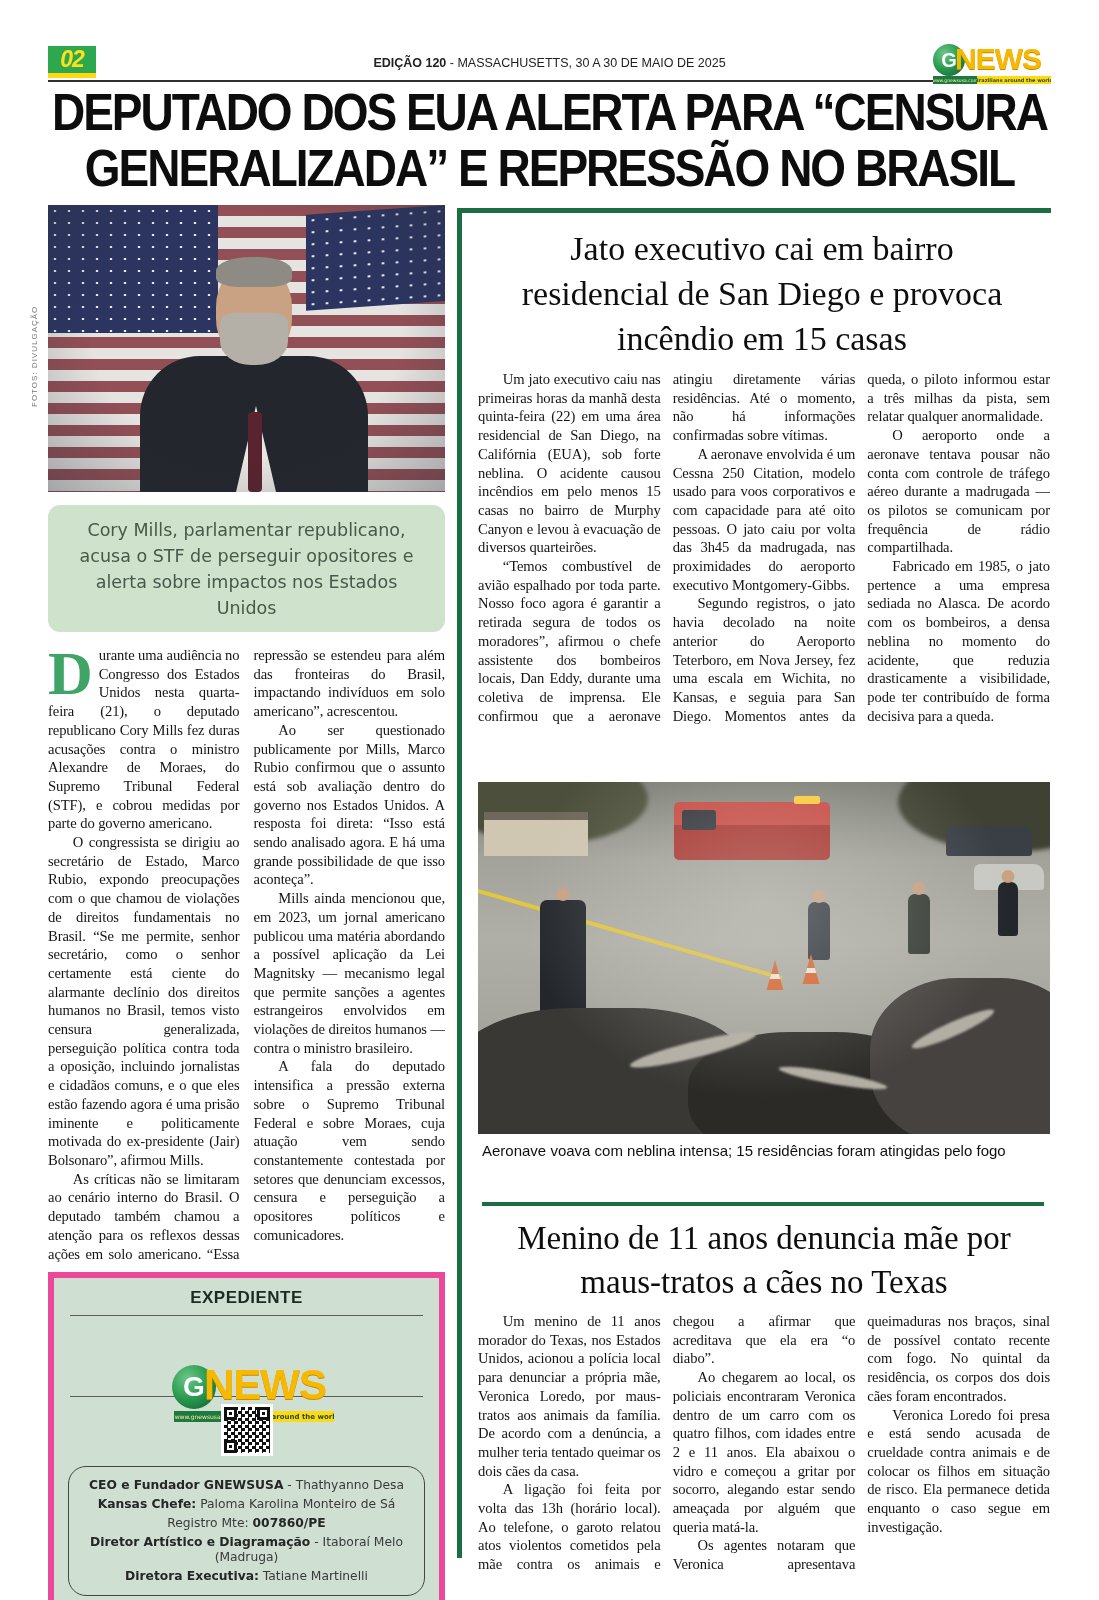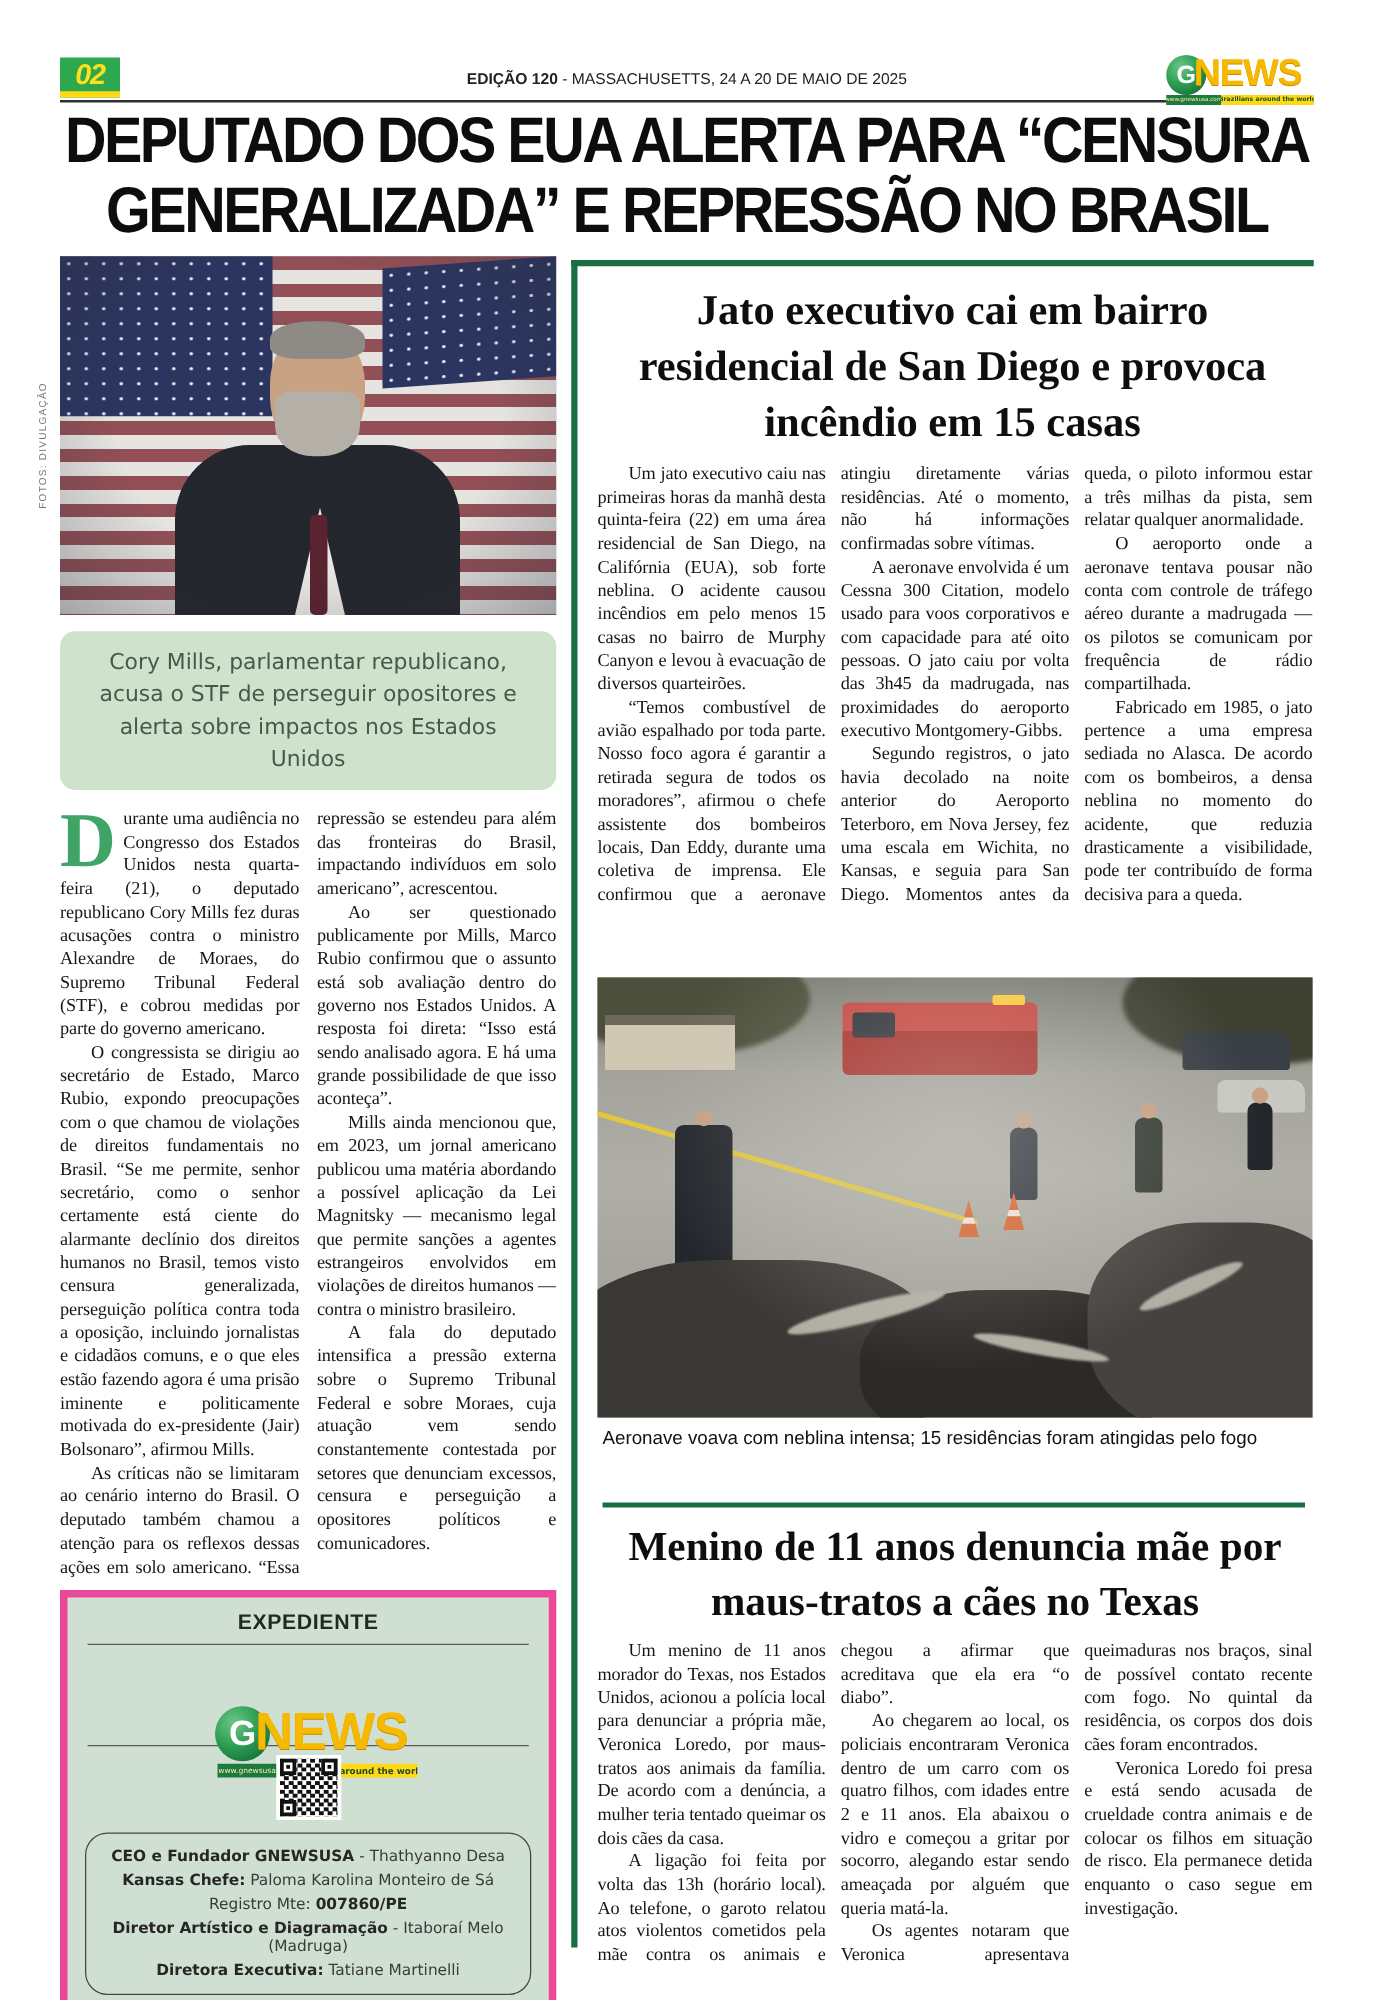--- a/index.html
+++ b/index.html
@@ -141,21 +141,21 @@
   .credit-line { margin:4px 0; }
   .credit-line .cb { font-weight:bold; color:#262626; }
 
   
   .green-top  { position:absolute; left:457px; top:208px; width:594px; height:5px; background:#1b6e42; }
   .green-side { position:absolute; left:457px; top:208px; width:5px;  height:1350px; background:#1b6e42; }
   .green-div  { position:absolute; left:482px; top:1202px; width:562px; height:4px; background:#1b6e42; }
 
   .article-title {
     position:absolute; text-align:center; font-family:"Liberation Serif", serif;
-    font-weight:bold; color:#0e0e0e;
+    font-weight:normal; color:#0e0e0e;
   }
   .jet-title { left:498px; top:226px; width:528px; font-size:34px; line-height:45px; }
   .dog-title { left:486px; top:1216px; width:556px; font-size:33px; line-height:44px; }
 
   .jet-cols { position:absolute; left:478px; top:370px; width:572px; height:408px;
     column-count:3; column-gap:12px; }
   .dog-cols { position:absolute; left:478px; top:1312px; width:572px; height:266px;
     column-count:3; column-gap:12px; }
 
   
@@ -201,21 +201,21 @@
     font-family:"Liberation Sans", sans-serif; font-weight:normal; font-size:15px; color:#101010;
   }
 </style>
 </head>
 <body>
 
 <div class="page-badge">
   <span>02</span>
 </div>
 <div class="edition-line">
-  <span class="ed-bold">EDIÇÃO 120</span><span> - MASSACHUSETTS, 24 A 20 DE MAIO DE 2025</span>
+  <span class="ed-bold">EDIÇÃO 120</span><span> - MASSACHUSETTS, 30 A 30 DE MAIO DE 2025</span>
 </div>
 <div class="header-rule"></div>
 
 <div class="gnews-logo logo-top">
   <div class="g-ball">G</div>
   <span class="news-word">NEWS</span>
   <span class="strip-site">www.gnewsusa.com</span>
   <span class="strip-tag">Brazilians around the world</span>
 </div>
 
@@ -277,21 +277,21 @@
 </div>
 
 <div class="green-top"></div>
 <div class="green-side"></div>
 
 <div class="article-title jet-title">Jato executivo cai em bairro residencial de San Diego e provoca incêndio em 15 casas</div>
 
 <div class="text-cols jet-cols">
     <p>Um jato executivo caiu nas primeiras horas da manhã desta quinta-feira (22) em uma área residencial de San Diego, na Califórnia (EUA), sob forte neblina. O acidente causou incêndios em pelo menos 15 casas no bairro de Murphy Canyon e levou à evacuação de diversos quarteirões.</p>
     <p>“Temos combustível de avião espalhado por toda parte. Nosso foco agora é garantir a retirada segura de todos os moradores”, afirmou o chefe assistente dos bombeiros locais, Dan Eddy, durante uma coletiva de imprensa. Ele confirmou que a aeronave atingiu diretamente várias residências. Até o momento, não há informações confirmadas sobre vítimas.</p>
-    <p>A aeronave envolvida é um Cessna 300 Citation, modelo usado para voos corporativos e com capacidade para até oito pessoas. O jato caiu por volta das 3h45 da madrugada, nas proximidades do aeroporto executivo Montgomery-Gibbs.</p>
+    <p>A aeronave envolvida é um Cessna 250 Citation, modelo usado para voos corporativos e com capacidade para até oito pessoas. O jato caiu por volta das 3h45 da madrugada, nas proximidades do aeroporto executivo Montgomery-Gibbs.</p>
     <p>Segundo registros, o jato havia decolado na noite anterior do Aeroporto Teterboro, em Nova Jersey, fez uma escala em Wichita, no Kansas, e seguia para San Diego. Momentos antes da queda, o piloto informou estar a três milhas da pista, sem relatar qualquer anormalidade.</p>
     <p>O aeroporto onde a aeronave tentava pousar não conta com controle de tráfego aéreo durante a madrugada — os pilotos se comunicam por frequência de rádio compartilhada.</p>
     <p>Fabricado em 1985, o jato pertence a uma empresa sediada no Alasca. De acordo com os bombeiros, a densa neblina no momento do acidente, que reduzia drasticamente a visibilidade, pode ter contribuído de forma decisiva para a queda.</p>
   </div>
 
 <div class="crash">
   <div class="cp-trees cp-t1"></div>
   <div class="cp-trees cp-t2"></div>
   <div class="cp-house"></div>
   <div class="cp-firetruck"></div>

